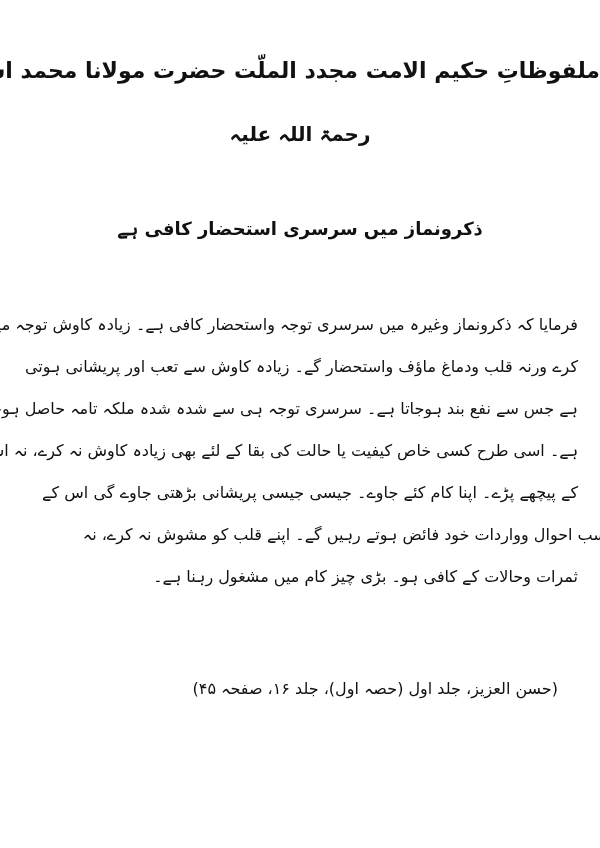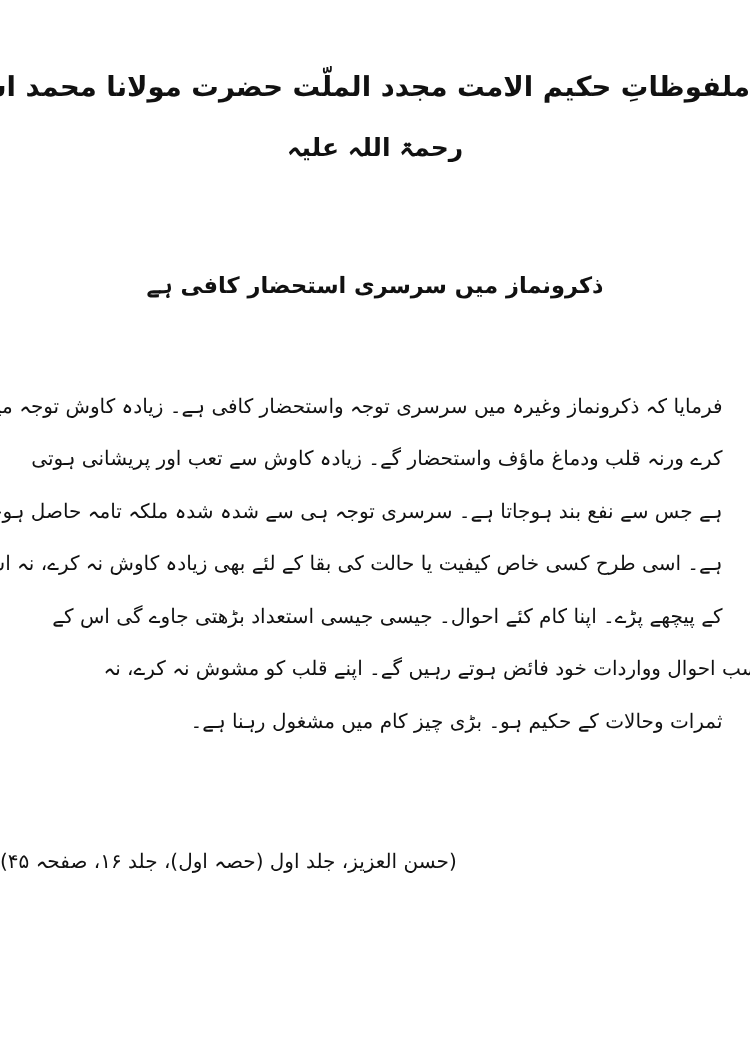--- a/index.html
+++ b/index.html
@@ -26,21 +26,21 @@
       position: absolute;
       left: 0;
       width: 600px;
       text-align: center;
       font-weight: bold;
       font-size: 22px;
       line-height: 30px;
       white-space: nowrap;
     }
     .title-1 { top: 56px; }
-    .title-2 { top: 103px; font-size: 20px; }
+    .title-2 { top: 119px; font-size: 20px; }
     .heading {
       position: absolute;
       left: 0;
       width: 600px;
       top: 216px;
       text-align: center;
       font-weight: bold;
       font-size: 18px;
       line-height: 26px;
       white-space: nowrap;
@@ -56,37 +56,37 @@
       text-align-last: justify;
     }
     .body-line.last {
       text-align-last: right;
     }
     .citation {
       position: absolute;
       left: 0;
       width: 558px;
       top: 676px;
-      text-align: left;
+      text-align: right;
       font-size: 16px;
       line-height: 26px;
       white-space: nowrap;
     }
   </style>
 </head>
 <body>
 
 <div class="page">
   <div class="title-line title-1">ملفوظاتِ حکیم الامت مجدد الملّت حضرت مولانا محمد اشرف علی تھانوی</div>
   <div class="title-line title-2">رحمۃ اللہ علیہ</div>
 
   <div class="heading">ذکرونماز میں سرسری استحضار کافی ہے</div>
 
   <div class="body-line" style="top:312px;">فرمایا کہ ذکرونماز وغیرہ میں سرسری توجہ واستحضار کافی ہے۔ زیادہ کاوش توجہ میں نہ</div>
   <div class="body-line" style="top:354px;">کرے ورنہ قلب ودماغ ماؤف واستحضار گے۔ زیادہ کاوش سے تعب اور پریشانی ہوتی</div>
   <div class="body-line" style="top:396px;">ہے جس سے نفع بند ہوجاتا ہے۔ سرسری توجہ ہی سے شدہ شدہ ملکہ تامہ حاصل ہوجاتا</div>
   <div class="body-line" style="top:438px;">ہے۔ اسی طرح کسی خاص کیفیت یا حالت کی بقا کے لئے بھی زیادہ کاوش نہ کرے، نہ اس</div>
-  <div class="body-line" style="top:480px;">کے پیچھے پڑے۔ اپنا کام کئے احوال۔ جیسی جیسی استعداد بڑھتی جاوے گی اس کے</div>
+  <div class="body-line" style="top:480px;">کے پیچھے پڑے۔ اپنا کام کئے جاوے۔ جیسی جیسی پریشانی بڑھتی جاوے گی اس کے</div>
   <div class="body-line" style="top:522px;margin-left:47px;">مناسب احوال وواردات خود فائض ہوتے رہیں گے۔ اپنے قلب کو مشوش نہ کرے، نہ</div>
-  <div class="body-line last" style="top:564px;">ثمرات وحالات کے حکیم ہو۔ بڑی چیز کام میں مشغول رہنا ہے۔</div>
+  <div class="body-line last" style="top:564px;">ثمرات وحالات کے کافی ہو۔ بڑی چیز کام میں مشغول رہنا ہے۔</div>
 
   <div class="citation">(حسن العزیز، جلد اول (حصہ اول)، جلد ۱۶، صفحہ ۴۵)</div>
 </div>
 
 </body></html>

